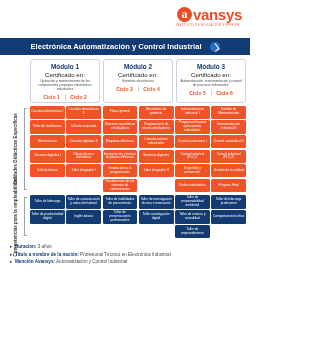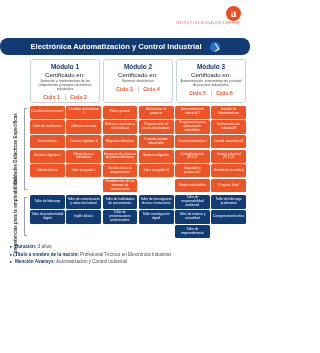--- a/index.html
+++ b/index.html
@@ -23,21 +23,21 @@
   }
   .logo-word { font-size: 15px; font-weight: bold; color:#ee4b23; letter-spacing:-0.3px; }
   .logo-sub {
     font-size: 2.6px; color:#ee4b23; letter-spacing: 0.5px;
     margin-top: 1px; text-align:center; padding-right:2px;
   }
 
   
   .titlebar {
     background:#123a73; height: 17px; width:100%;
-    display:flex; align-items:center; justify-content:center; gap:8px;border-radius:8px;
+    display:flex; align-items:center; justify-content:center; gap:8px;
   }
   .titlebar-text { color:#fff; font-size: 7.6px; font-weight: bold; }
   .titlebar-badge {
     width: 10px; height: 10px; border-radius:50%;
     background:#2b6fc4; position: relative; flex: none;
   }
   .titlebar-badge::after {
     content:""; position:absolute; left:3px; top:2px;
     width:4px; height:6px; border-right:1.4px solid #fff;
     border-bottom:1.4px solid #fff; transform: rotate(-35deg);
@@ -104,20 +104,21 @@
 </style>
 </head>
 <body>
 
 <div class="page">
 
   <div class="header">
     <div class="logo">
       <div class="logo-row">
         <div class="logo-mark">a</div>
+        <div class="logo-word">vansys</div>
       </div>
       <div class="logo-sub">INSTITUTO DE EDUCACIÓN SUPERIOR</div>
     </div>
   </div>
 
   <div class="titlebar">
     <div class="titlebar-text">Electrónica Automatización y Control Industrial</div>
     <div class="titlebar-badge"></div>
   </div>
 

